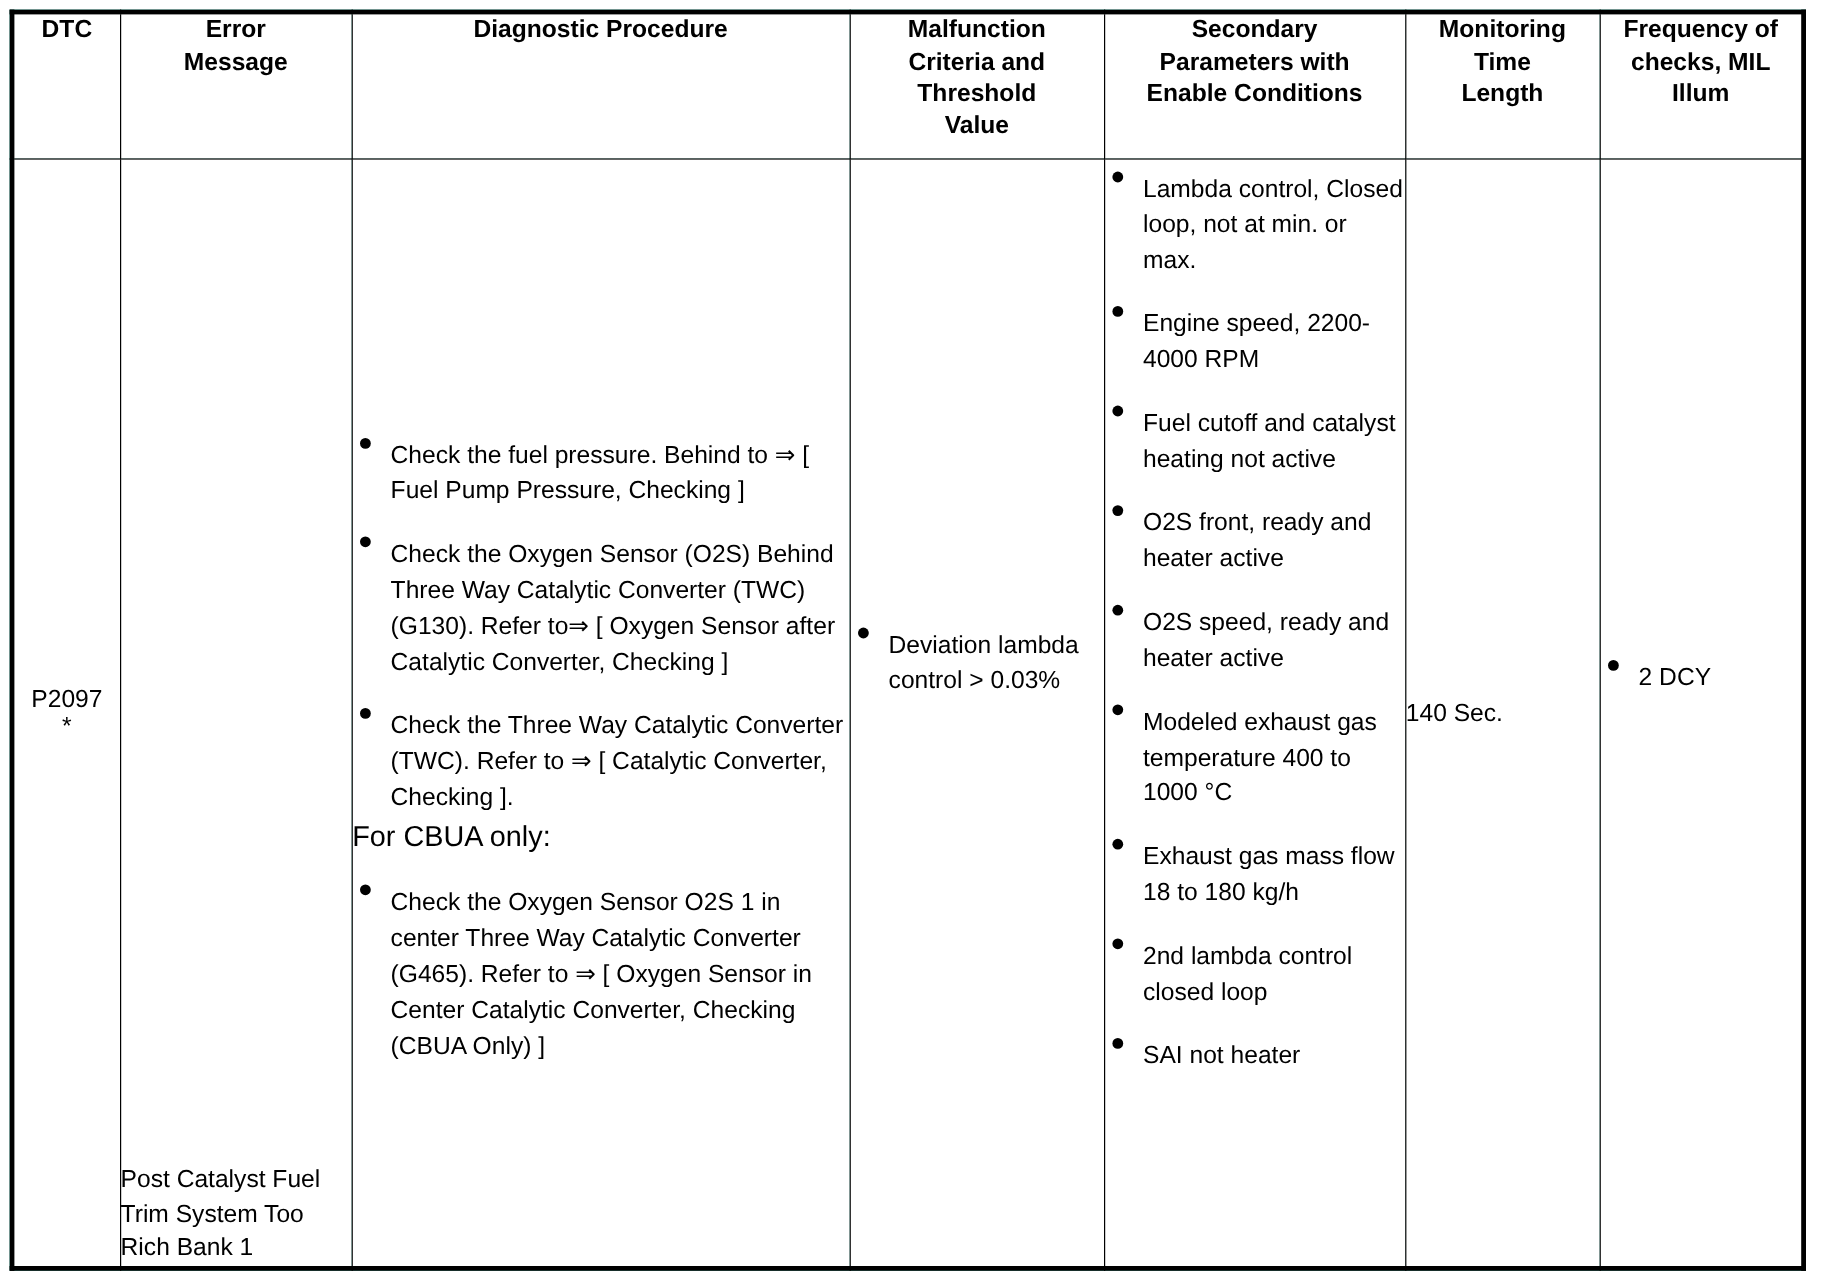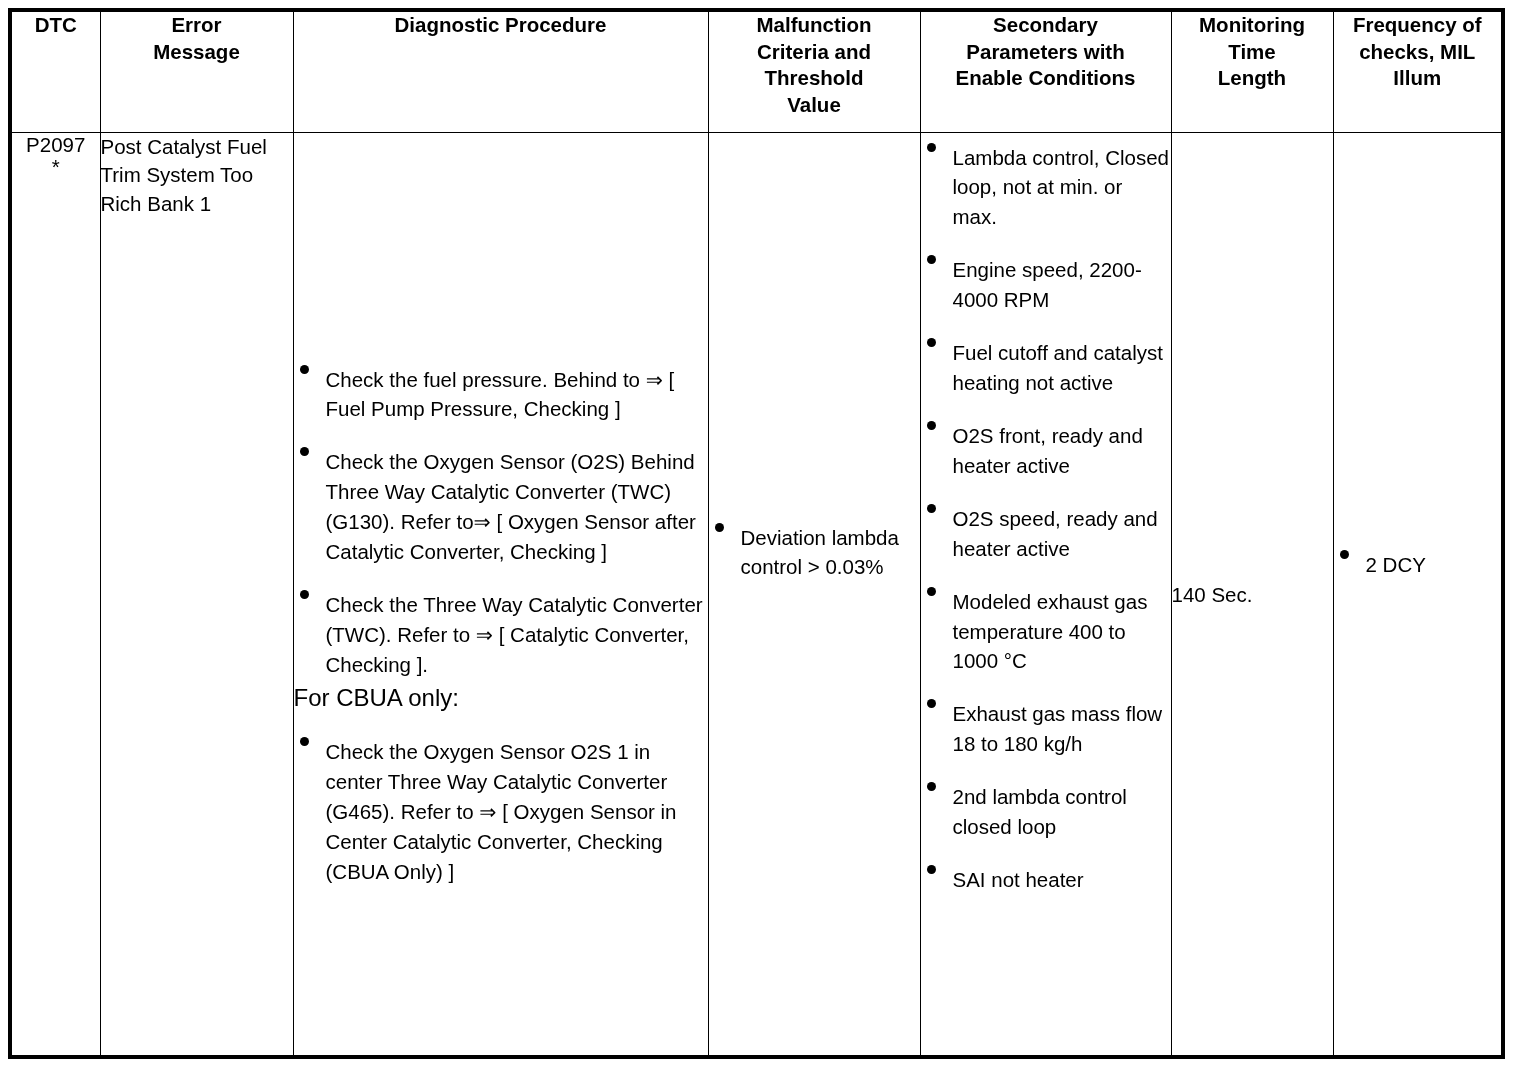--- a/index.html
+++ b/index.html
@@ -70,28 +70,29 @@
   .col-diag     { width: 415px; }
   .col-malf     { width: 212px; }
   .col-sec      { width: 251px; }
   .col-mon      { width: 162px; }
   .col-freq     { width: 170px; }
 
   
   .cell-mid-center {
     display: flex;
     flex-direction: column;
+    justify-content: center;
     align-items: center;
     height: 100%;
     text-align: center;
   }
   .cell-mid-left {
     display: flex;
     flex-direction: column;
-    justify-content: flex-start;
+    justify-content: flex-end;
     height: 100%;
     text-align: left;
   }
 
   .dtc-code { font-size: 20.5px; line-height: 1.15; }
   .dtc-star { font-size: 20.5px; line-height: 1.0; margin-top: 1px; }
 
   .errmsg { font-size: 20.5px; line-height: 1.40; }
 
   

